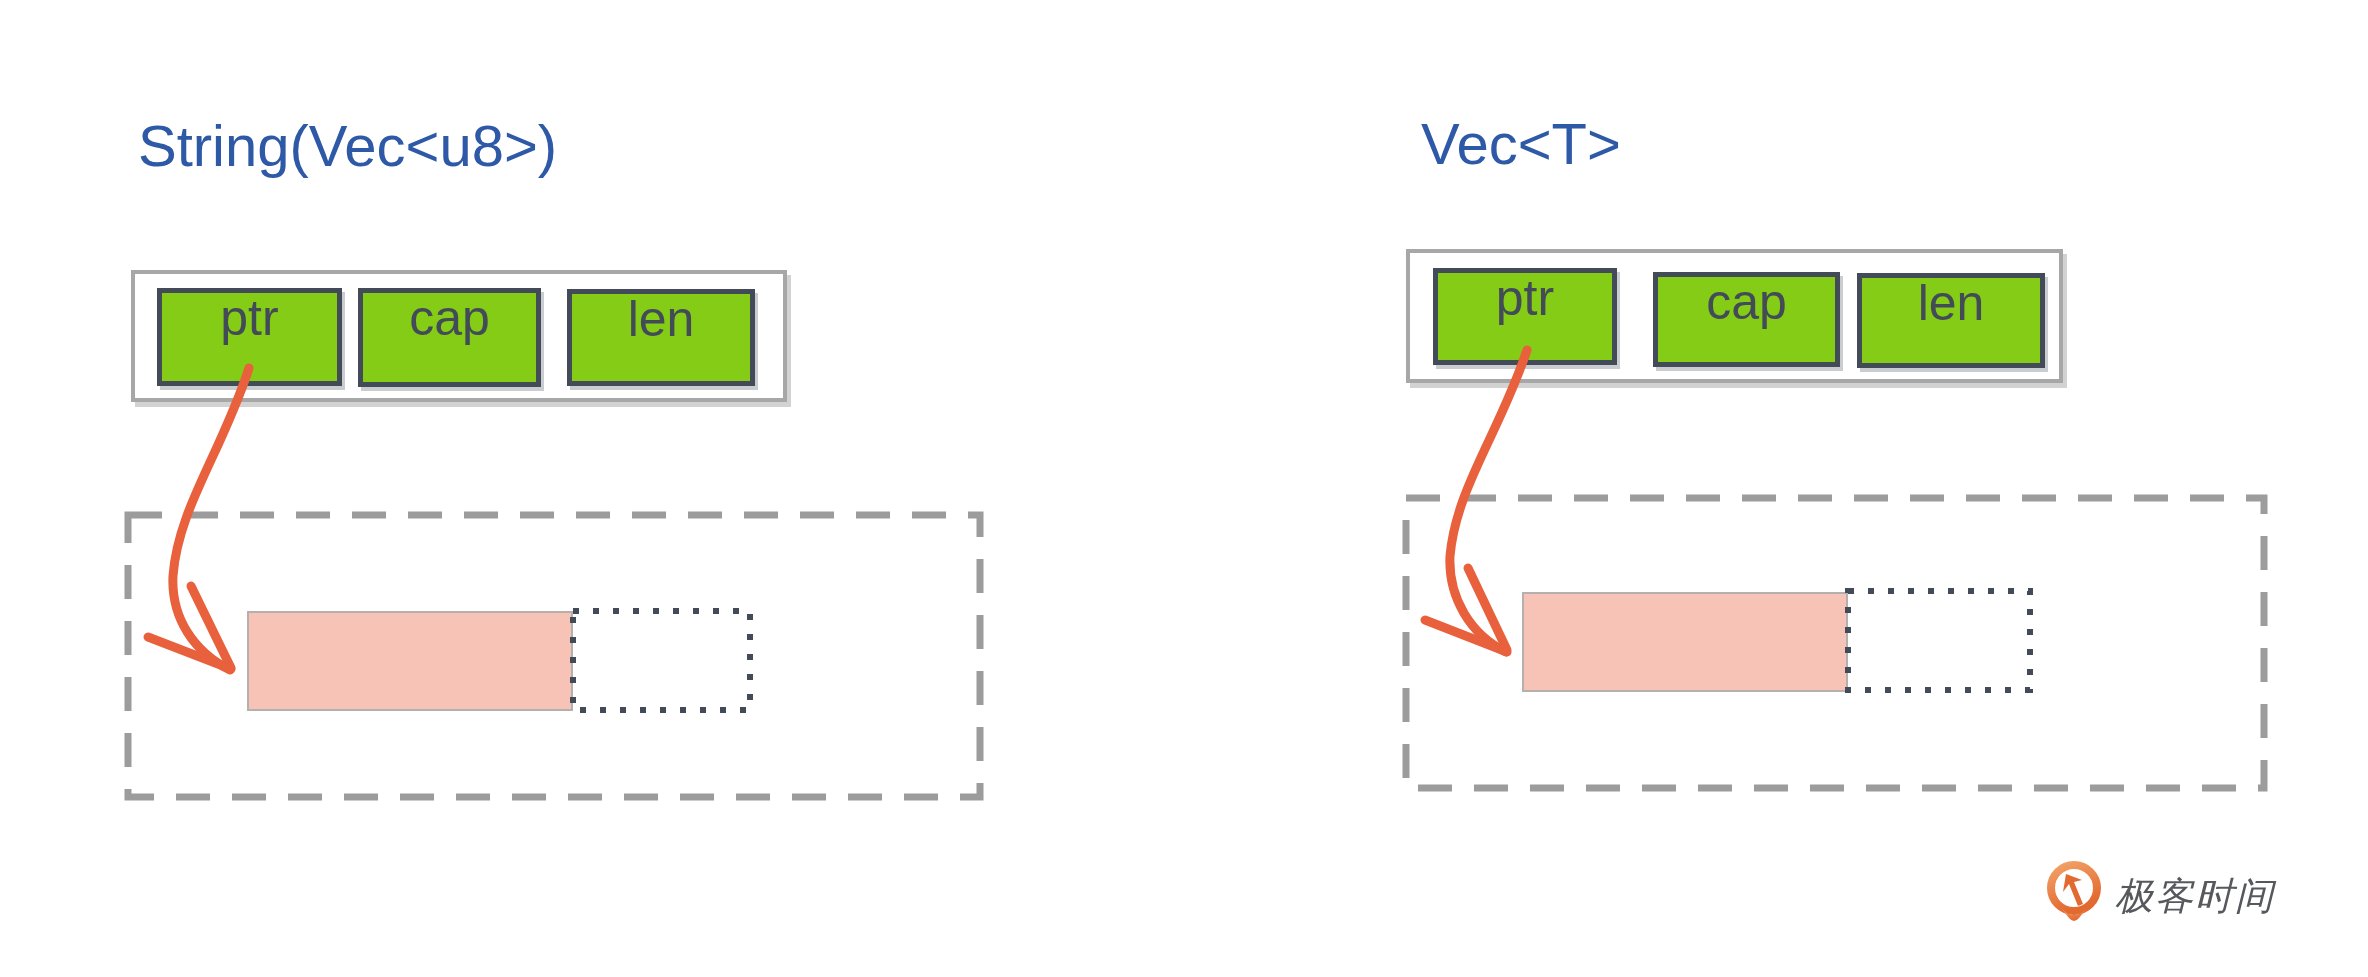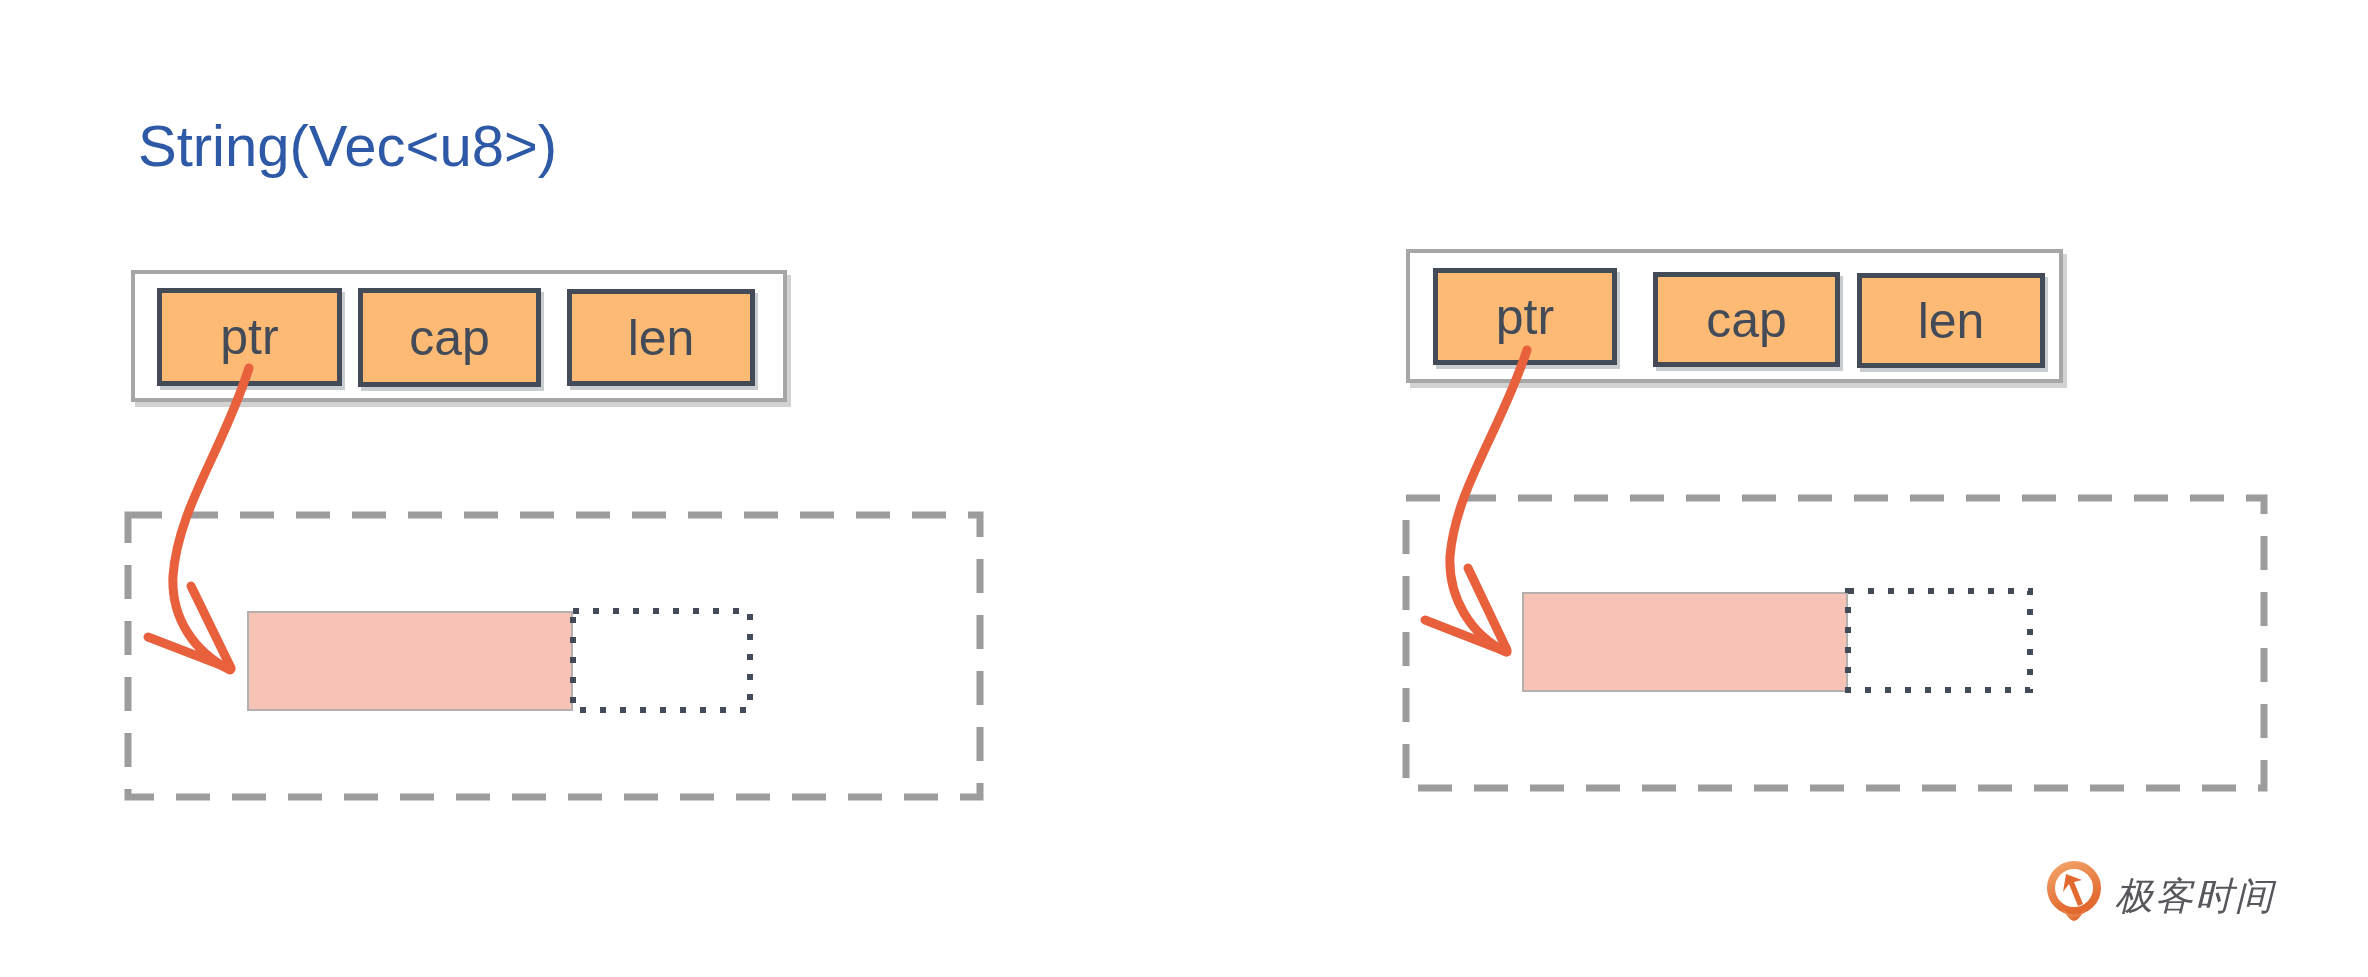--- a/index.html
+++ b/index.html
@@ -25,26 +25,25 @@
   }
   .struct-box {
     position: absolute;
     background: #ffffff;
     border: 4px solid var(--frame-gray, #a7a7a7);
     box-shadow: 4px 5px 0 #d2d2d2;
     box-sizing: border-box;
   }
   .field-box {
     position: absolute;
-    background: #fdba74;
+    background: #84cc16;
     border: 5px solid var(--field-dark, #424b57);
     box-shadow: 3px 4px 0 rgba(66,75,87,0.28);
     box-sizing: border-box;
     display: flex;
-    align-items: center;
     justify-content: center;
   }
   .field-label {
     color: var(--field-dark, #424b57);
     font-size: 50px;
     line-height: 1;
   }
   .heap-block {
     position: absolute;
     background: var(--heap-fill, #f7c3b6);
@@ -106,20 +105,21 @@
   </div>
   <div class="field-box" style="left:358px; top:288px; width:183px; height:99px;">
     <span class="field-label">cap</span>
   </div>
   <div class="field-box" style="left:567px; top:289px; width:188px; height:97px;">
     <span class="field-label">len</span>
   </div>
 
   <div class="heap-block" style="left:247px; top:611px; width:326px; height:100px;"></div>
 
+  <div class="panel-title" style="left:1421px; top:110px;">Vec&lt;T&gt;</div>
 
   <div class="struct-box" style="left:1406px; top:249px; width:657px; height:134px;"></div>
 
   <div class="field-box" style="left:1433px; top:268px; width:184px; height:97px;">
     <span class="field-label">ptr</span>
   </div>
   <div class="field-box" style="left:1653px; top:272px; width:187px; height:95px;">
     <span class="field-label">cap</span>
   </div>
   <div class="field-box" style="left:1857px; top:273px; width:188px; height:95px;">

